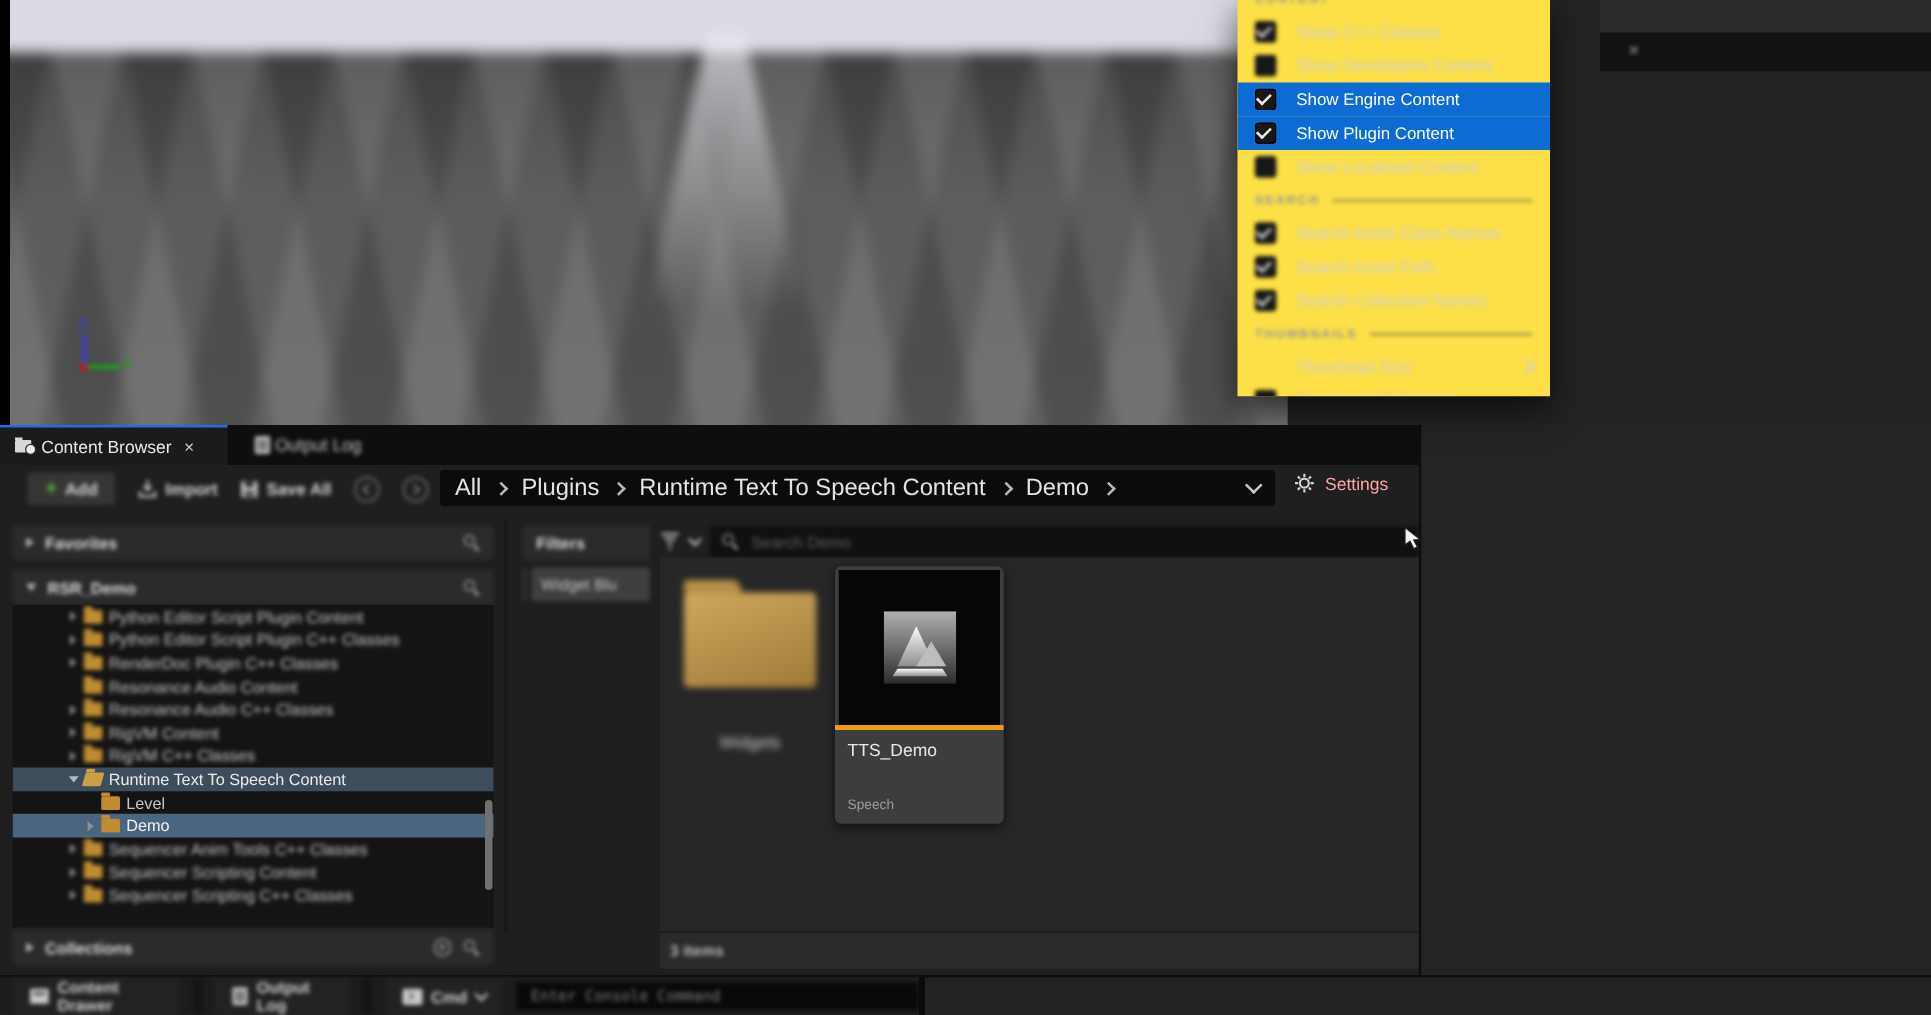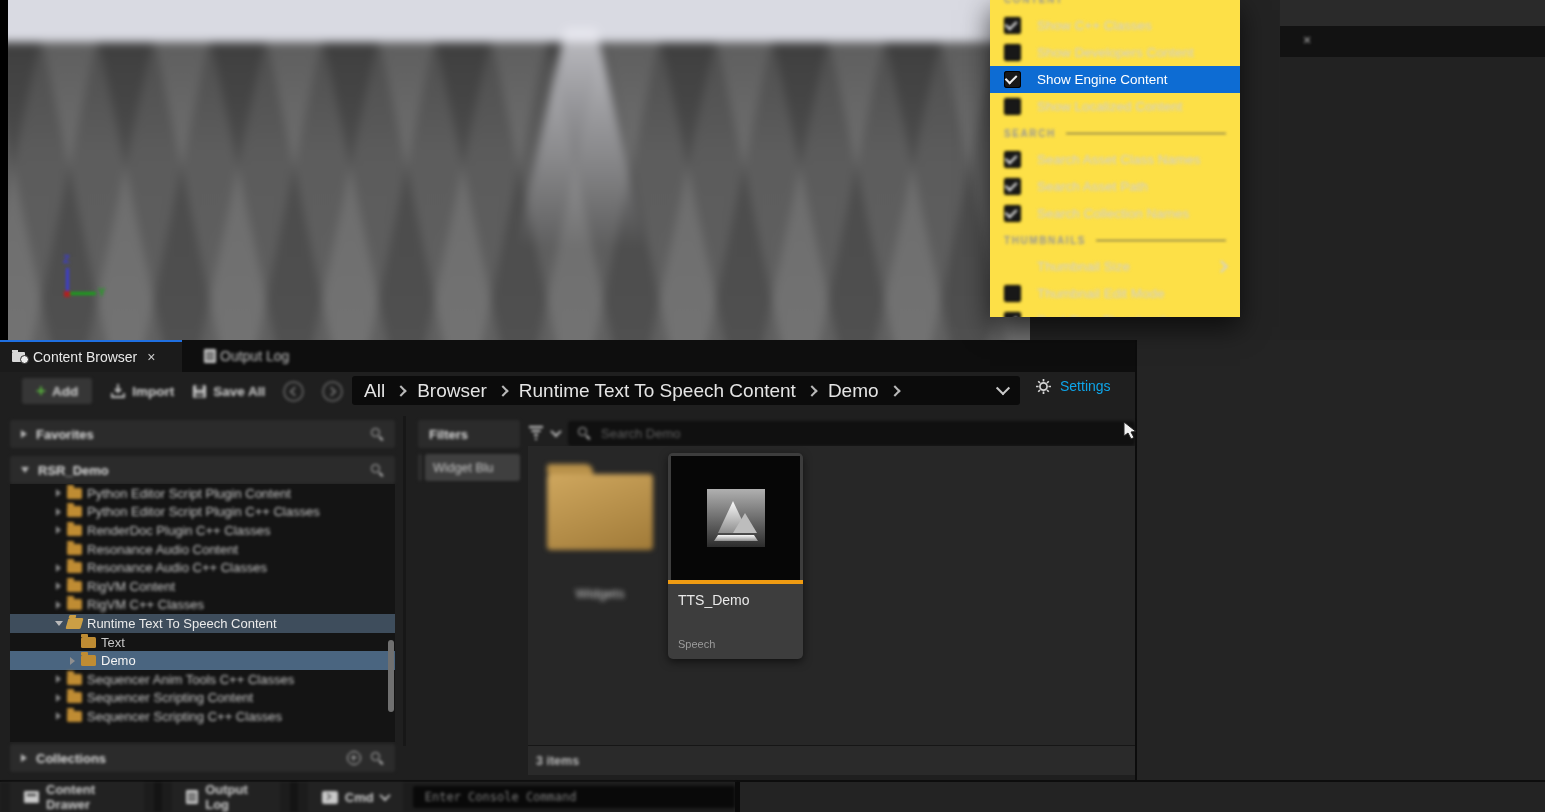--- a/index.html
+++ b/index.html
@@ -84,22 +84,22 @@
   .navc .c{width:5px;height:5px;border-right:2px solid #6a6a6a;border-bottom:2px solid #6a6a6a}
   .navc.back .c{transform:rotate(135deg);margin-left:2px}
   .navc.fwd .c{transform:rotate(-45deg);margin-right:2px}
   #crumbbar{position:absolute;left:352px;top:4px;width:668px;height:29px;background:#0b0b0b;
     border-radius:3px;display:flex;align-items:center;padding:0 12px;box-sizing:border-box;gap:12px}
   .crumb{color:#e4e4e4;font-size:19px}
   .chev{width:6px;height:6px;border-right:2px solid #b9b9b9;border-bottom:2px solid #b9b9b9;
     transform:rotate(-45deg);flex:none}
   #crumb-dd{margin-left:auto;width:8px;height:8px;border-right:2px solid #c9c9c9;
     border-bottom:2px solid #c9c9c9;transform:rotate(45deg) translate(-2px,-2px)}
-  #btn-settings{position:absolute;left:1035px;top:6px;display:flex;align-items:flex-start;gap:8px;
-    color:#0ea5e9;font-size:14px}
+  #btn-settings{position:absolute;left:1035px;top:6px;display:flex;align-items:center;gap:8px;
+    color:#fca5a5;font-size:14px}
 
   .shead{position:absolute;background:#2b2b2b;border-radius:3px;height:28px;display:flex;
     align-items:center;gap:9px;padding:0 11px;box-sizing:border-box;color:#dadada;font-size:13px;font-weight:bold}
   .tri-r{width:0;height:0;border-left:6px solid #b9b9b9;border-top:4.5px solid transparent;
     border-bottom:4.5px solid transparent;flex:none}
   .tri-d{width:0;height:0;border-top:6px solid #b9b9b9;border-left:4.5px solid transparent;
     border-right:4.5px solid transparent;flex:none}
   .mag{width:14px;height:14px;position:relative;flex:none}
   .mag::before{content:"";position:absolute;left:1px;top:1px;width:7px;height:7px;
     border:1.8px solid #bdbdbd;border-radius:50%}
@@ -221,20 +221,26 @@
     <div class="mi bl">
       <span class="cb"></span>
       <span>Show Developers Content</span>
     </div>
     <div class="mi hl">
       <span class="cb">
         <span class="ck"></span>
       </span>
       <span>Show Engine Content</span>
     </div>
+    <div class="mi hl">
+      <span class="cb">
+        <span class="ck"></span>
+      </span>
+      <span>Show Plugin Content</span>
+    </div>
     <div class="mi bl">
       <span class="cb"></span>
       <span>Show Localized Content</span>
     </div>
     <div class="msec bl">
       <span class="t">SEARCH</span>
       <span class="ln"></span>
     </div>
     <div class="mi bl">
       <span class="cb">
@@ -316,21 +322,21 @@
           <span class="c"></span>
         </div>
       <div class="navc fwd">
           <span class="c"></span>
         </div>
     </div>
     <div id="crumbbar">
       <span id="crumb-items" style="display:flex;align-items:center;gap:12px">
           <span class="crumb">All</span>
           <span class="chev"></span>
-          <span class="crumb">Browser</span>
+          <span class="crumb">Plugins</span>
           <span class="chev"></span>
           <span class="crumb">Runtime Text To Speech Content</span>
           <span class="chev"></span>
           <span class="crumb">Demo</span>
           <span class="chev"></span>
         </span>
       <span id="crumb-dd"></span>
     </div>
     <div id="btn-settings">
       <svg width="17" height="17" viewBox="0 0 20 20">
@@ -404,21 +410,21 @@
       <div class="trow d1 path">
         <span class="aslot">
           <span class="tri-d"></span>
         </span>
         <span class="fo open"></span>
         <span>Runtime Text To Speech Content</span>
       </div>
       <div class="trow d2">
         <span class="aslot"></span>
         <span class="fo"></span>
-        <span>Text</span>
+        <span>Level</span>
       </div>
       <div class="trow d2 sel">
         <span class="aslot">
           <span class="tri-r"></span>
         </span>
         <span class="fo"></span>
         <span>Demo</span>
       </div>
       <div class="trow d1 bl">
         <span class="aslot">

